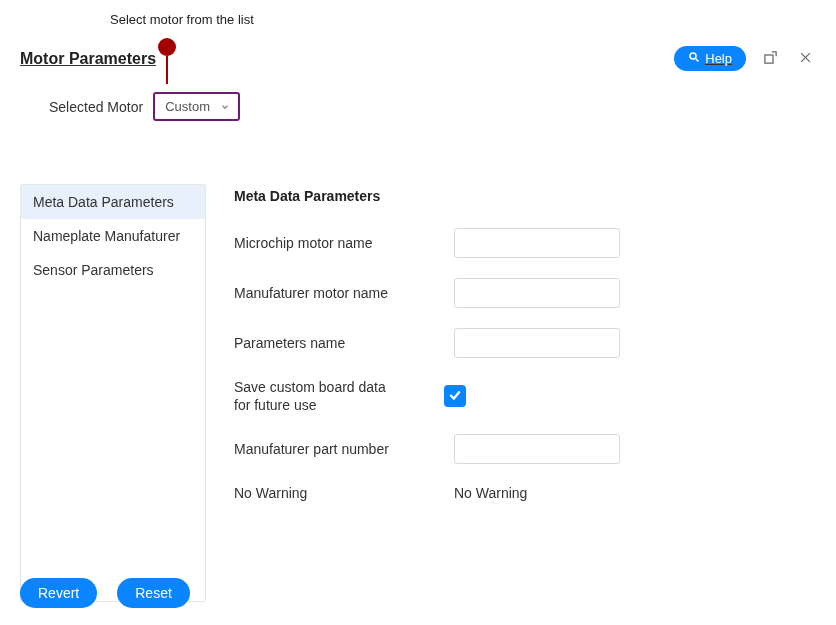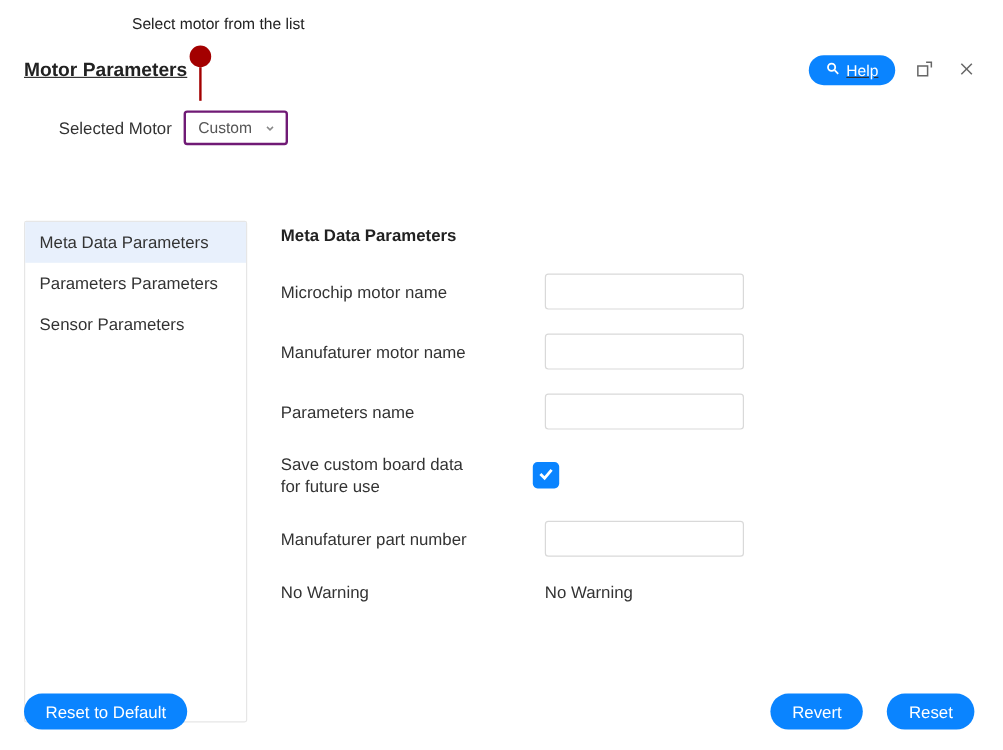--- a/index.html
+++ b/index.html
@@ -274,21 +274,21 @@
     </span>
   </div>
 </div>
 
 <div class="body-area">
   <div class="sidebar">
     <div class="sidebar-item active">
       <span>Meta Data Parameters</span>
     </div>
     <div class="sidebar-item">
-      <span>Parameters Parameters</span>
+      <span>Nameplate Manufaturer</span>
     </div>
     <div class="sidebar-item">
       <span>Sensor Parameters</span>
     </div>
   </div>
 
   <div class="content">
     <div class="content-title">Meta Data Parameters</div>
 
     <div class="field-row">
@@ -325,18 +325,17 @@
     </div>
 
     <div class="field-row">
       <div class="field-label">No Warning</div>
       <div class="static-val">No Warning</div>
     </div>
   </div>
 </div>
 
 <div class="footer">
-  <button class="pill-btn">Reset to Default</button>
   <div class="footer-right">
     <button class="pill-btn">Revert</button>
     <button class="pill-btn">Reset</button>
   </div>
 </div>
 
 </body></html>

